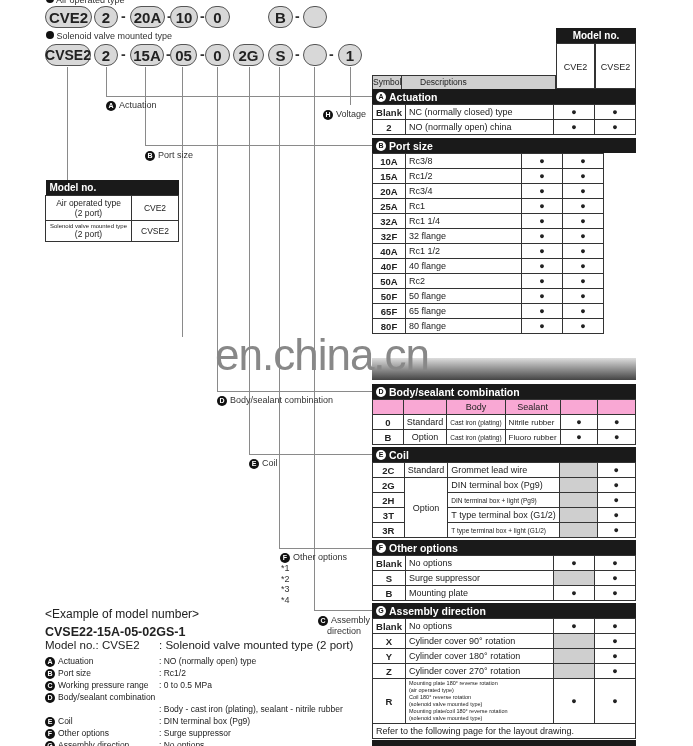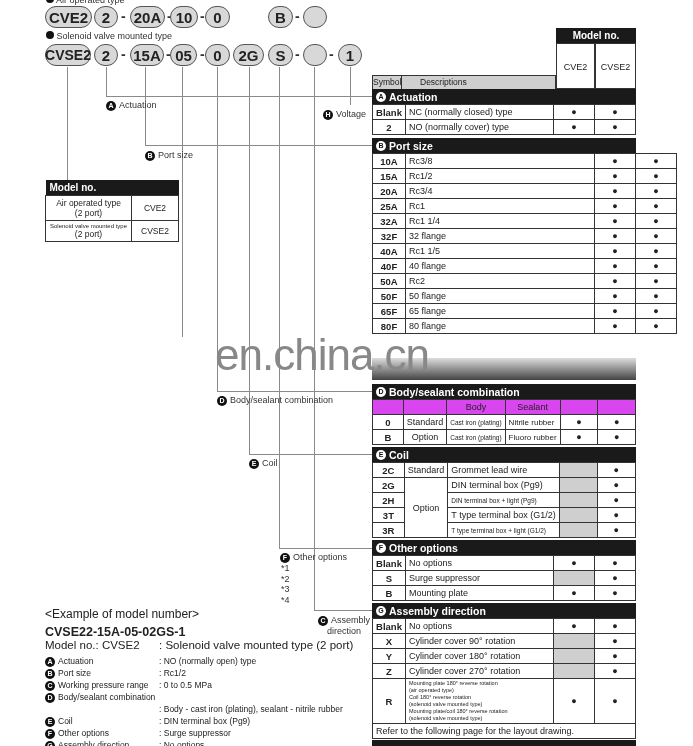--- a/index.html
+++ b/index.html
@@ -126,34 +126,34 @@
   <table style="width:264px;">
     <tbody>
         <tr>
           <td class="sym">Blank</td>
           <td>NC (normally closed) type</td>
           <td class="dot">●</td>
           <td class="dot">●</td>
         </tr>
     <tr>
           <td class="sym">2</td>
-          <td>NO (normally cover) type</td>
+          <td>NO (normally open) china</td>
           <td class="dot">●</td>
           <td class="dot">●</td>
         </tr>
   </tbody>
     </table>
 </div>
 
 <div class="spec" style="top:138px;">
   <div class="sechdr">
       <span class="circ">B</span>
       <span>Port size</span>
     </div>
-  <table style="width:305px;">
+  <table style="width:232px;">
     <tbody>
         <tr>
           <td class="sym">10A</td>
           <td>Rc3/8</td>
           <td class="dot">●</td>
           <td class="dot">●</td>
         </tr>
     <tr>
           <td class="sym">15A</td>
           <td>Rc1/2</td>
@@ -179,21 +179,21 @@
           <td class="dot">●</td>
         </tr>
     <tr>
           <td class="sym">32F</td>
           <td>32 flange</td>
           <td class="dot">●</td>
           <td class="dot">●</td>
         </tr>
     <tr>
           <td class="sym">40A</td>
-          <td>Rc1 1/5</td>
+          <td>Rc1 1/2</td>
           <td class="dot">●</td>
           <td class="dot">●</td>
         </tr>
     <tr>
           <td class="sym">40F</td>
           <td>40 flange</td>
           <td class="dot">●</td>
           <td class="dot">●</td>
         </tr>
     <tr>
@@ -227,21 +227,21 @@
 <div class="wm-band"></div>
 <div class="watermark">en.china.cn</div>
 
 <div class="spec" style="top:384px;">
   <div class="sechdr">
       <span class="circ">D</span>
       <span>Body/sealant combination</span>
     </div>
   <table style="width:264px;">
     <tbody>
-        <tr style="background:#d946ef;border-radius:6px;">
+        <tr style="background:#f9a8d4;border-radius:6px;">
           <td class="sym"></td>
           <td></td>
           <td style="text-align:center;">Body</td>
           <td style="text-align:center;">Sealant</td>
           <td class="dot"></td>
           <td class="dot"></td>
         </tr>
     <tr>
           <td class="sym">0</td>
           <td style="text-align:center;">Standard</td>

